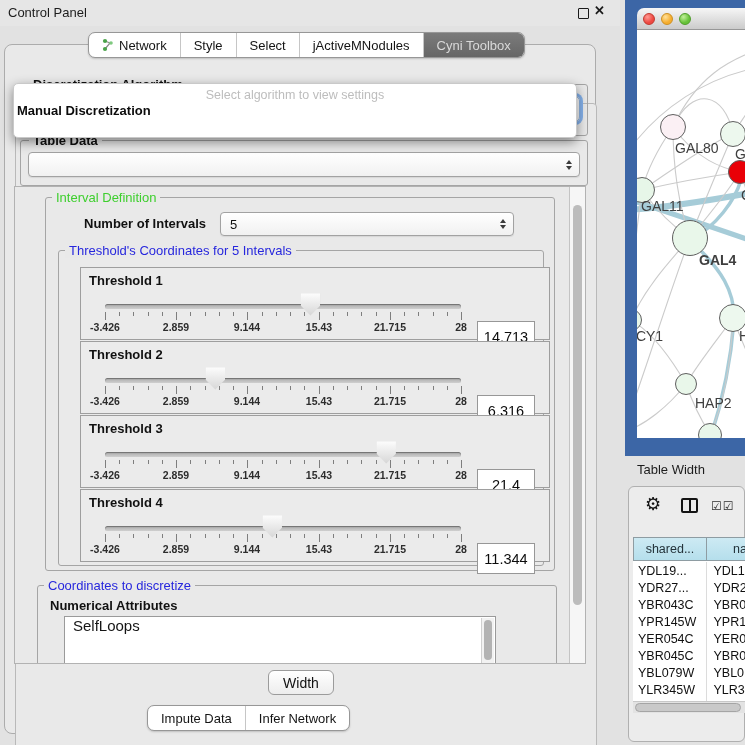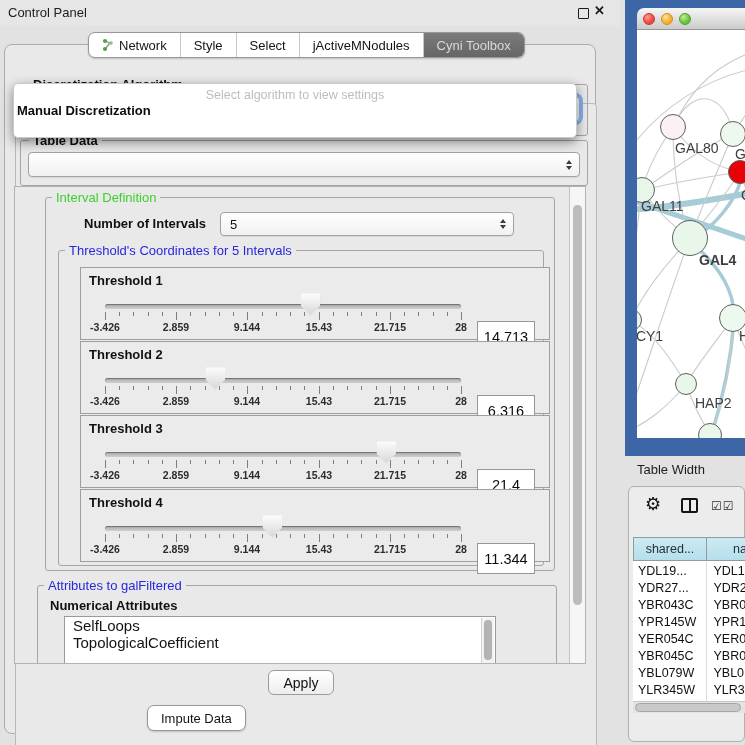--- a/index.html
+++ b/index.html
@@ -365,43 +365,45 @@
           <span class="tl tl3">15.43</span>
           <span class="tl tl4">21.715</span>
           <span class="tl tl5">28</span>
         </div>
         <div class="tval">11.344</div>
       </div>
     </div>
   </div>
 
   <div class="abs gbox" id="attr-group">
-    <span class="g-label g-blue" style="left:6px">Attributes to galFiltered</span>
+    <span class="g-label g-blue" style="left:6px">Coordinates to discretize</span>
     <div class="abs" id="numattr-label">Numerical Attributes</div>
     <div class="abs" id="attr-list">
       <div>
           <div class="attr-item">SelfLoops</div>
-          <div class="attr-item">TopologicalCoefficient</div>
         </div>
       <div class="abs" id="attr-sb">
         <div class="abs" id="attr-sb-thumb"></div>
       </div>
     </div>
   </div>
 
   <div class="abs" id="vp-scrollbar">
     <div class="abs" id="vp-thumb"></div>
   </div>
 </div>
 
-<div class="abs" id="apply-btn">Apply</div>
+<div class="abs" id="apply-btn">Width</div>
 
 <div class="abs seg" id="bottom-tabs">
   <div class="tab">
       <span>Impute Data</span>
+    </div>
+  <div class="tab">
+      <span>Infer Network</span>
     </div>
 </div>
 
 <div class="abs" id="net-window">
   <div class="abs" id="net-titlebar">
     <div class="light" id="light-red"></div>
     <div class="light" id="light-yellow"></div>
     <div class="light" id="light-green"></div>
   </div>
   <div class="abs" id="net-canvas">

